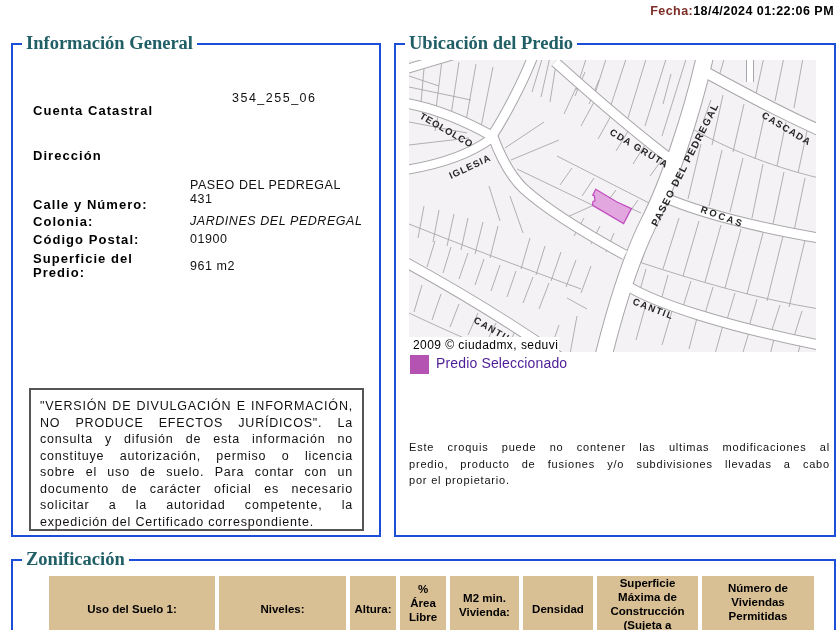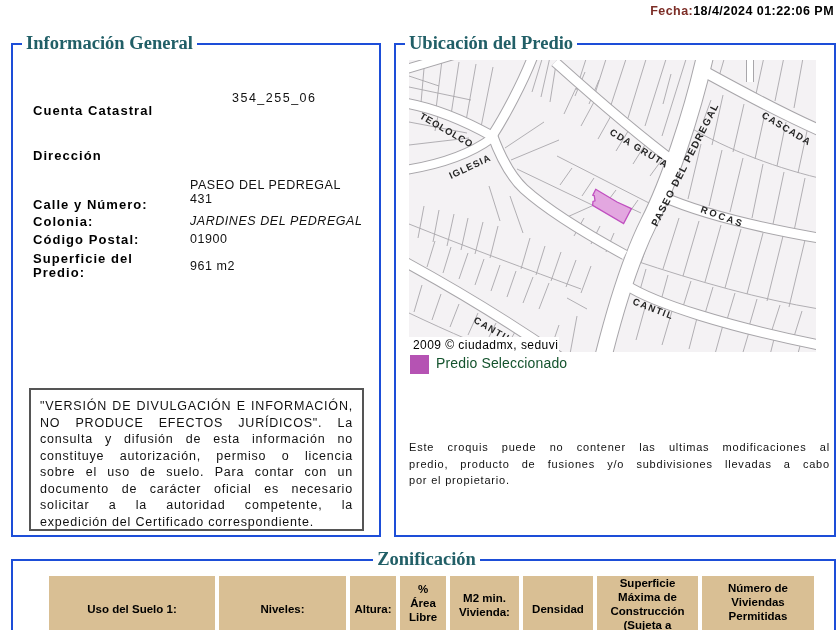--- a/index.html
+++ b/index.html
@@ -256,21 +256,21 @@
 <text transform="translate(352,57) rotate(31)" letter-spacing="1.2">CASCADA</text>
 <text transform="translate(291,152) rotate(20)" letter-spacing="2.2">ROCAS</text>
 <text transform="translate(223,244) rotate(21)" letter-spacing="1.4">CANTIL</text>
 <text transform="translate(64,262) rotate(30)" letter-spacing="1.4">CANTIL</text>
 </g>
 <rect x="0" y="277" width="150" height="15" fill="#ffffff"></rect>
 <text x="4" y="289" font-family="Liberation Sans, sans-serif" font-size="12px" fill="#000000" letter-spacing="0.45">2009 © ciudadmx, seduvi</text>
 </svg>
 
 <div class="abs" style="left:410px;top:355px;width:19px;height:19px;background:#b553b3;"></div>
-<div class="abs" style="left:436px;top:355px;font-size:14px;letter-spacing:0.15px;color:#14532d;">Predio Seleccionado</div>
+<div class="abs" style="left:436px;top:355px;font-size:14px;letter-spacing:0.15px;color:#4c1d95;">Predio Seleccionado</div>
 
 <div class="abs" style="left:409px;top:439px;width:421px;font-size:11px;letter-spacing:0.8px;line-height:16.5px;color:#111;">
   <div class="jline">
       <span>Este</span>
       <span>croquis</span>
       <span>puede</span>
       <span>no</span>
       <span>contener</span>
       <span>las</span>
       <span>ultimas</span>
@@ -285,21 +285,21 @@
       <span>y/o</span>
       <span>subdivisiones</span>
       <span>llevadas</span>
       <span>a</span>
       <span>cabo</span>
     </div>
   <div>por el propietario.</div>
 </div>
 
 <fieldset style="left:11px;top:549px;width:821px;height:120px;">
-<legend style="margin-left:3px;text-align:center;">Zonificación</legend>
+<legend style="margin-left:9px;">Zonificación</legend>
 </fieldset>
 
 <div class="abs" style="left:49px;top:576px;width:780px;height:54px;display:flex;overflow:hidden;">
   <div class="hcell" style="width:166px;padding-top:26px;">Uso del Suelo 1:</div>
   <div class="hcell" style="width:127px;margin-left:4px;padding-top:26px;">Niveles:</div>
   <div class="hcell" style="width:46px;margin-left:4px;padding-top:26px;">Altura:</div>
   <div class="hcell" style="width:46px;margin-left:4px;padding-top:6px;">%<br>Área<br>Libre</div>
   <div class="hcell" style="width:69px;margin-left:4px;padding-top:15px;">M2 min.<br>Vivienda:</div>
   <div class="hcell" style="width:70px;margin-left:4px;padding-top:26px;">Densidad</div>
   <div class="hcell" style="width:101px;margin-left:4px;padding-top:0px;">Superficie<br>Máxima de<br>Construcción<br>(Sujeta a</div>

